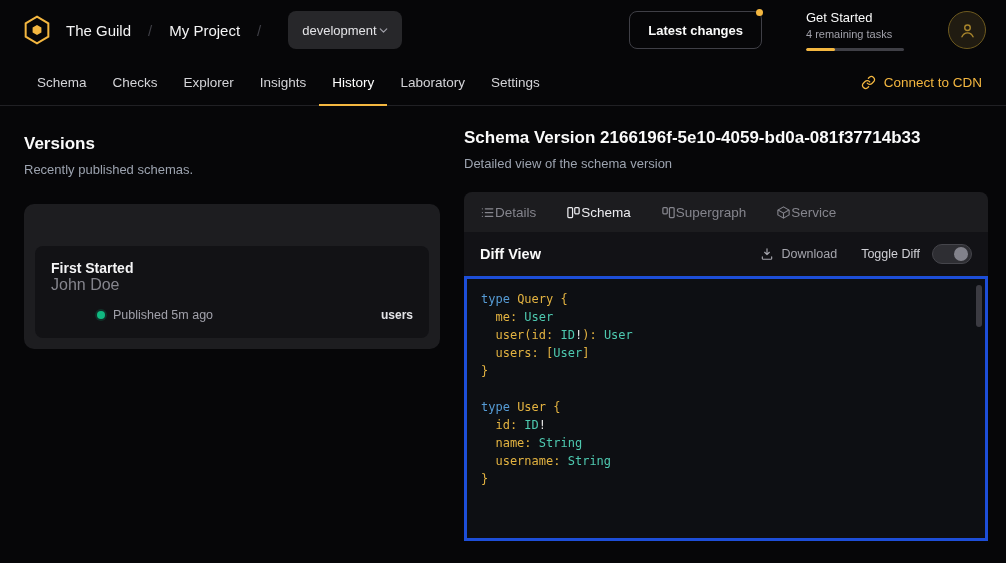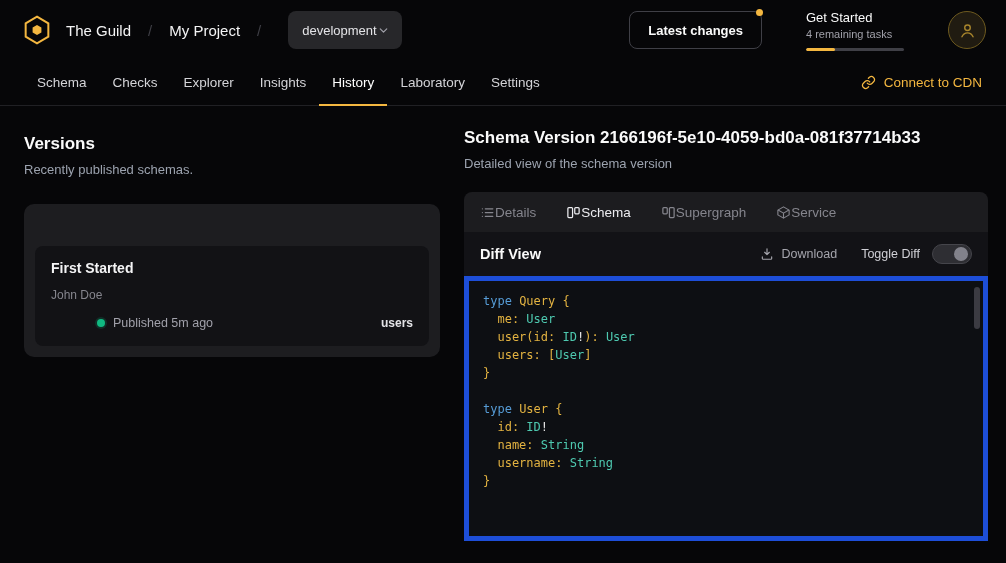--- a/index.html
+++ b/index.html
@@ -39,42 +39,42 @@
   
   .main { display:flex; padding-top:22px; flex:1; min-height:0; }
   .col-left { width:464px; padding:6px 24px 0; flex-shrink:0; }
   .col-right { flex:1; padding-right:18px; min-width:0; }
   .section-title { font-size:17px; font-weight:700; color:#fafafa; }
   .section-sub { font-size:13px; color:#9ca3af; margin-top:8px; }
 
   .versions-card { margin-top:27px; background:#1d1d20; border-radius:10px; padding:42px 11px 11px; }
   .version-item { background:#121215; border-radius:8px; padding:14px 16px 16px; cursor:pointer; }
   .vi-name { font-size:14px; font-weight:600; color:#f4f4f5; }
-  .vi-author { font-size:12px; color:#85858d; margin-top:12px; }
+  .vi-author { font-size:16px; color:#85858d; margin-top:0; }
   .vi-row { display:flex; align-items:center; margin-top:14px;padding-left:46px; }
   .vi-dot { width:8px; height:8px; border-radius:50%; background:#10b981; margin-right:8px;
     box-shadow:0 0 0 2px rgba(16,185,129,.18); }
   .vi-status { font-size:12.5px; color:#a1a1aa; }
   .vi-service { margin-left:auto; font-size:12px; font-weight:700; color:#e4e4e7; }
 
   .panel { margin-top:21px; border-radius:8px 8px 0 0; overflow:hidden; }
   .panel-tabs { height:40px; background:#1c1c1f; display:flex; align-items:center; padding:0 16px; gap:30px; }
   .ptab { display:flex; align-items:center; font-size:13.5px; color:#85858d; cursor:pointer; }
   .ptab.active { color:#ececf0; font-weight:500; }
   .diff-head { height:44px; background:#121216; display:flex; align-items:center; padding:0 16px; }
   .diff-title { font-size:14.5px; font-weight:700; color:#fafafa; }
   .diff-actions { margin-left:auto; display:flex; align-items:center; gap:24px; }
   .download { display:flex; align-items:center; gap:8px; color:#a5a5ad; font-size:12.5px; cursor:pointer; }
   .toggle-group { display:flex; align-items:center; gap:12px; }
   .toggle-label { font-size:12.5px; color:#d0d0d6; }
   .switch { width:40px; height:20px; border-radius:11px; background:#2e2e33; border:1px solid #45454b;
     position:relative; cursor:pointer; }
   .switch .knob { position:absolute; top:2px; right:3px; width:14px; height:14px; border-radius:50%; background:#82828b; }
 
-  .code-wrap { position:relative; background:#0d0f13; border:5px solid #1d4ed8; height:265px; }
+  .code-wrap { position:relative; background:#0d0f13; border:3px solid #1d4ed8; height:265px; }
   .code { padding:11px 14px; font-family:"DejaVu Sans Mono", monospace; font-size:12px; line-height:18px;
     white-space:pre; color:#e6e6e6; }
   .code-line { height:18px; }
   .tok-kw { color:#569cd6; }
   .tok-id { color:#e3b341; }
   .tok-pun { color:#e3b341; }
   .tok-typ { color:#4ec9b0; }
   .tok-plain { color:#e6e6e6; }
   .scrollbar { position:absolute; top:6px; right:3px; width:6px; height:42px; border-radius:3px; background:#3b3b42; cursor:pointer; }
 

